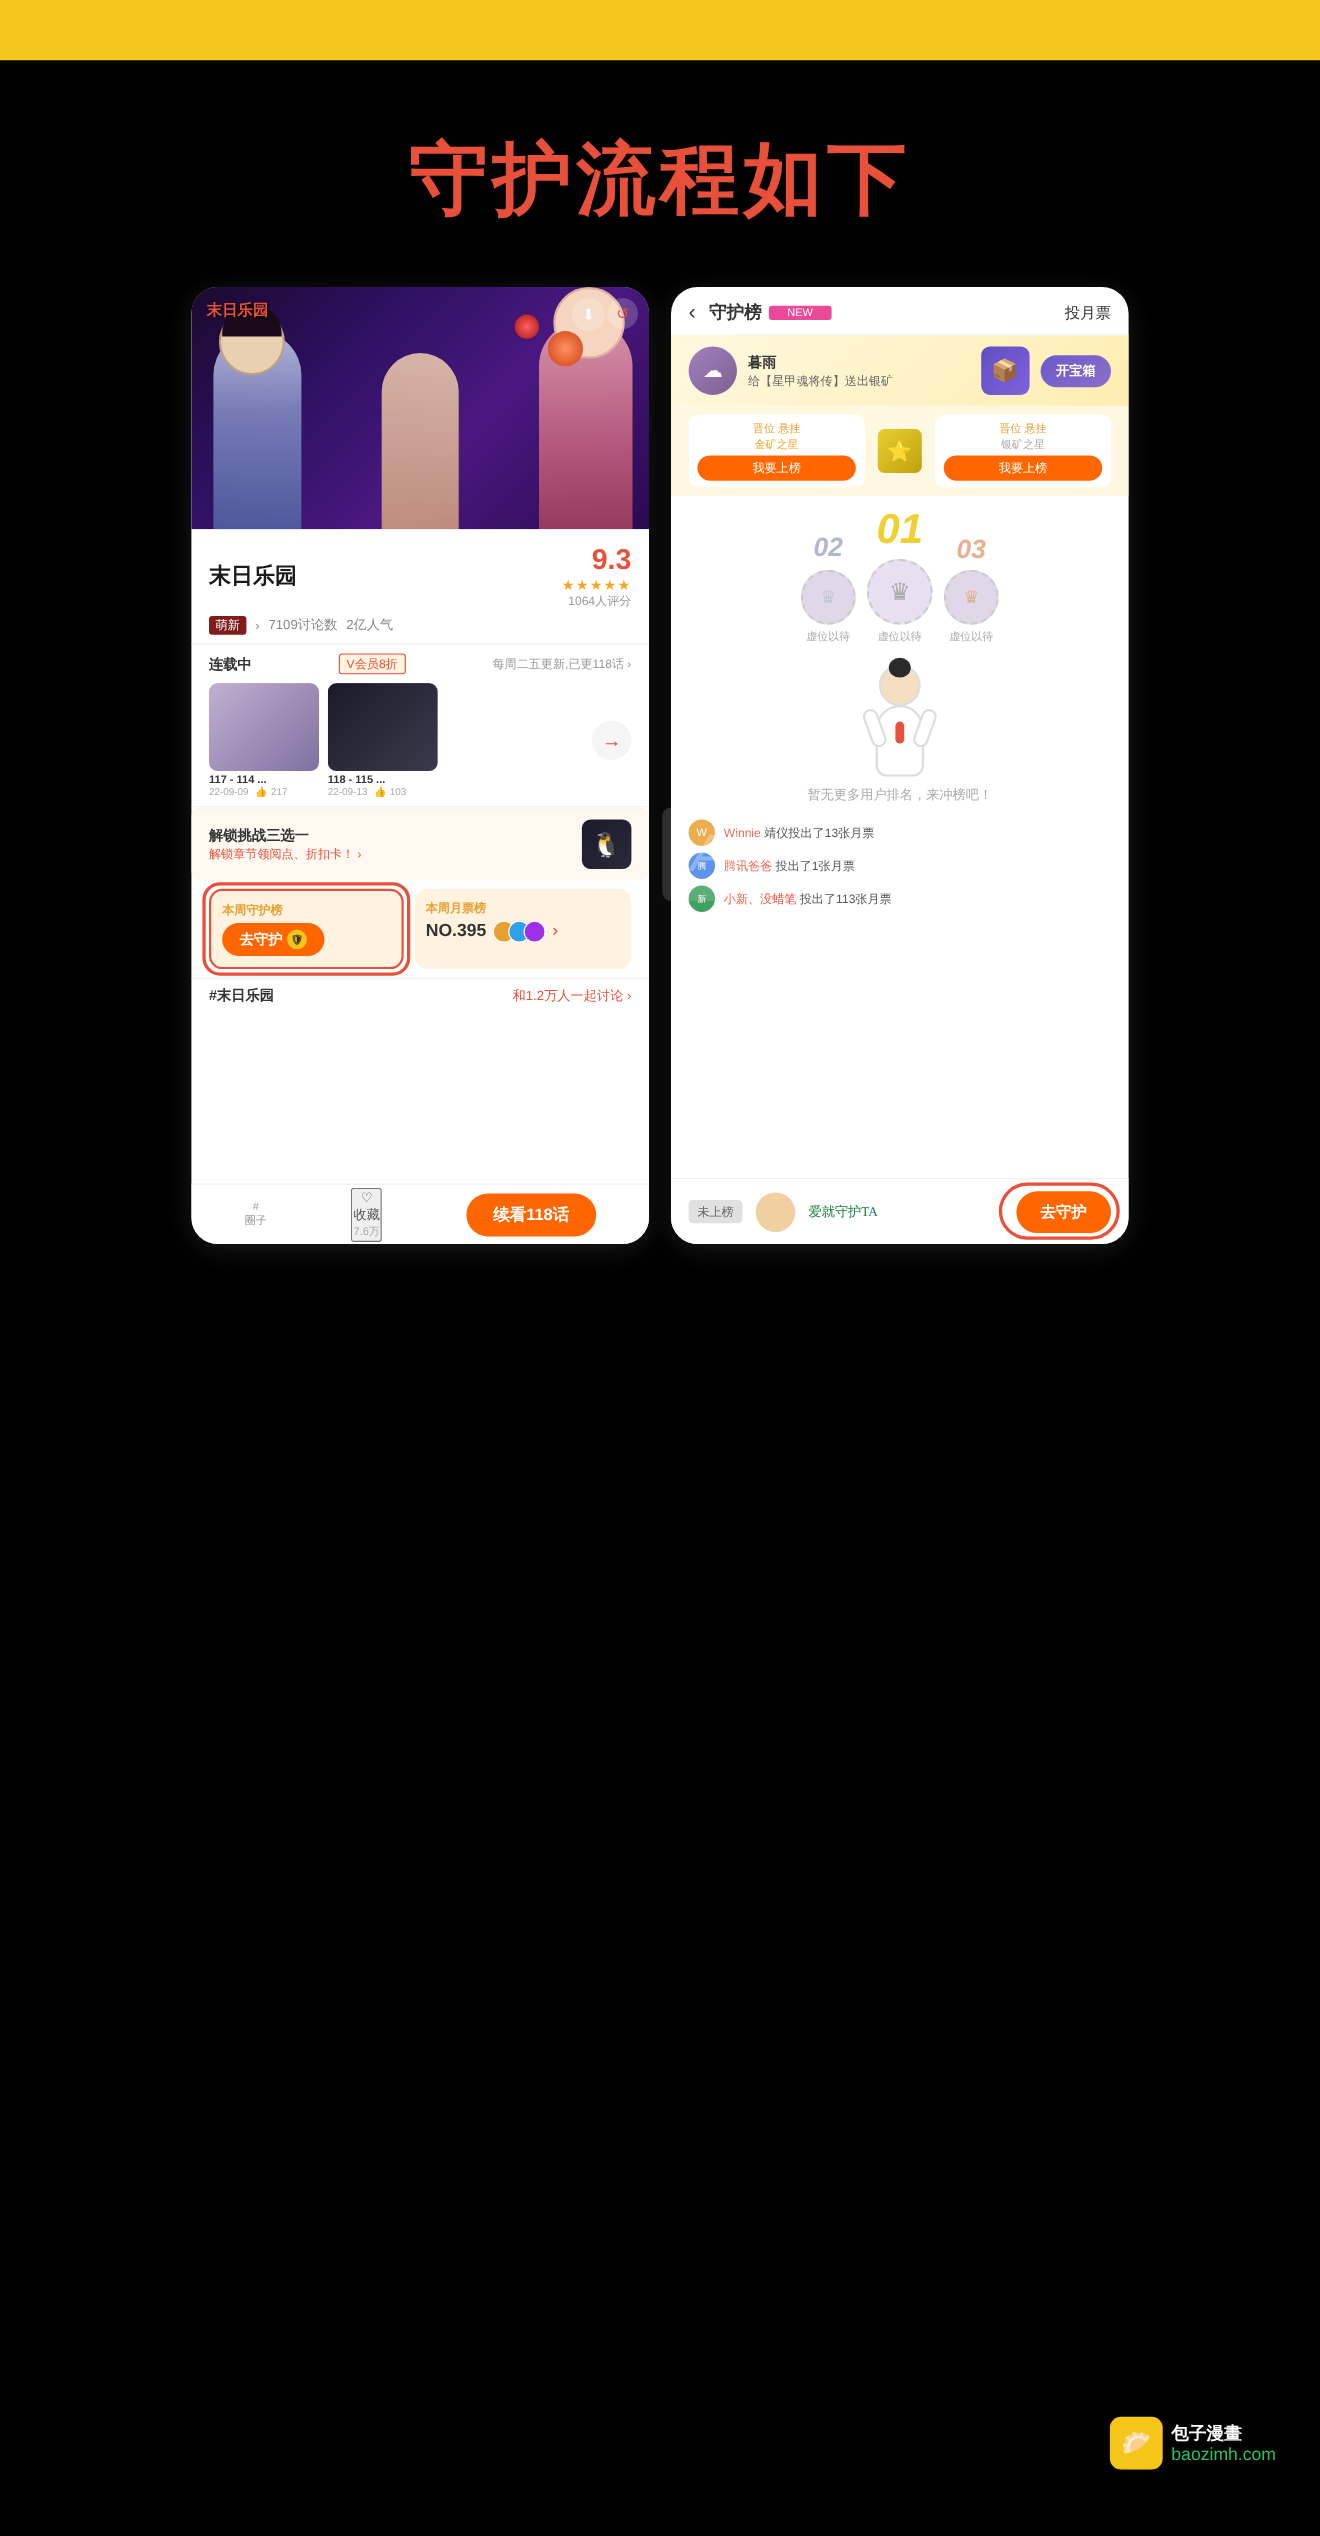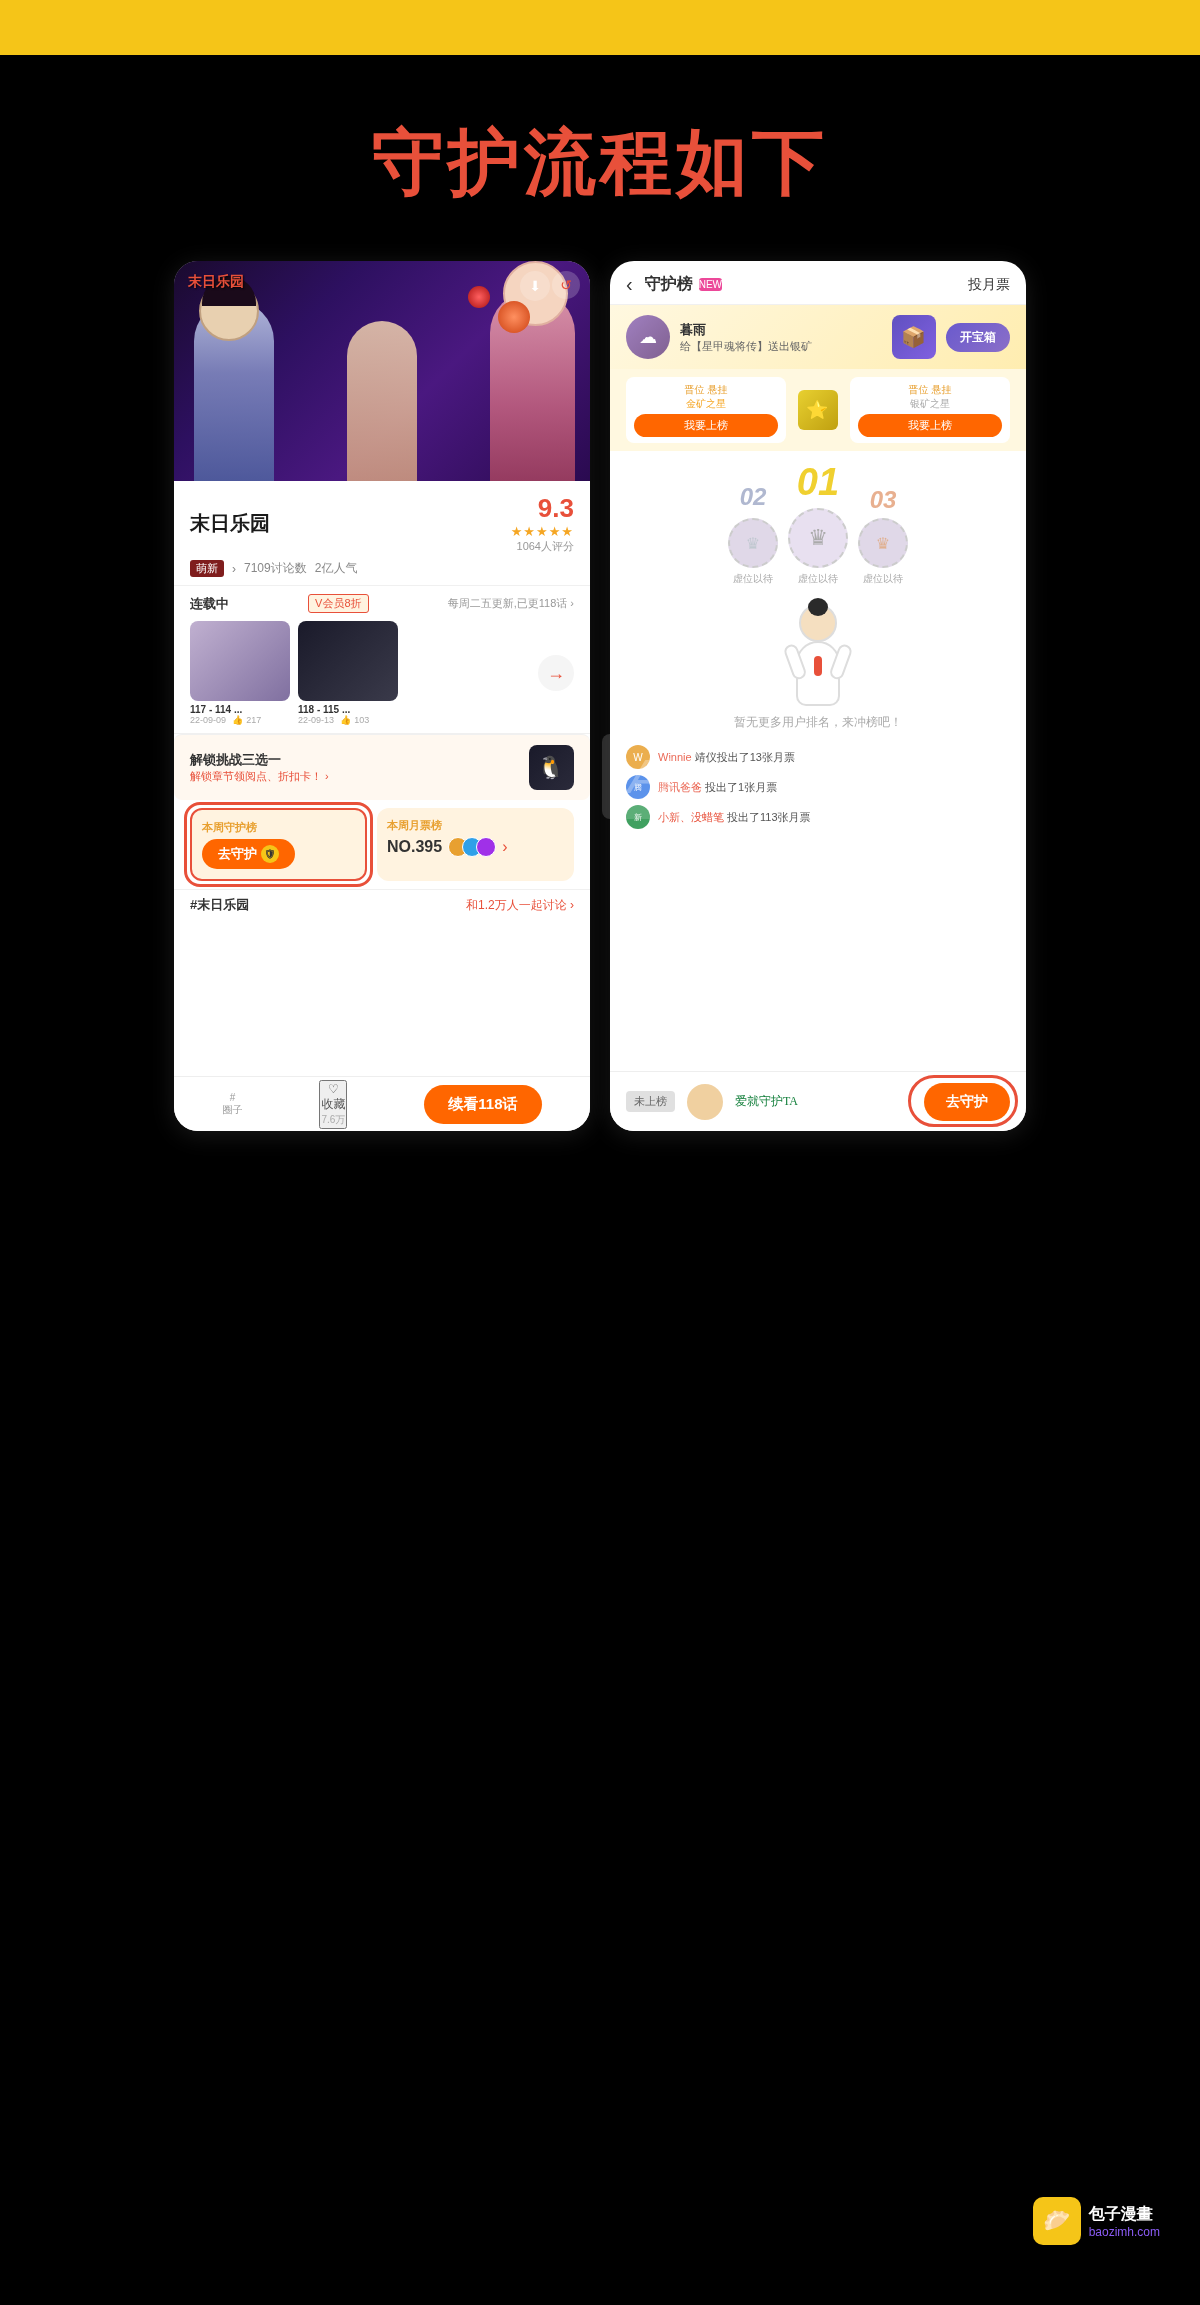--- a/index.html
+++ b/index.html
@@ -347,21 +347,21 @@
     }
     .rp-title {
       font-size: 16px;
       font-weight: bold;
       color: #333;
     }
     .rp-new-badge {
       background: #ec4899;
       color: #fff;
       font-size: 10px;
-      padding: 1px 0;
+      padding: 1px 17px;
       border-radius: 3px;
       margin-left: 6px;
     }
     .rp-vote-btn {
       margin-left: auto;
       color: #333;
       font-size: 14px;
     }
 
     
@@ -577,22 +577,22 @@
       display: flex;
       align-items: center;
       gap: 8px;
     }
     .watermark-text {
       color: #fff;
       font-size: 16px;
       font-weight: bold;
     }
     .watermark-url {
-      color: #8b5cf6;
-      font-size: 12px;
+      color: #22c55e;
+      font-size: 16px;
     }
 
     
     .ai-badge {
       position: absolute;
       top: 734px;
       left: 602px;
       width: 94px;
       height: 85px;
       background: rgba(255,255,255,0.15);

